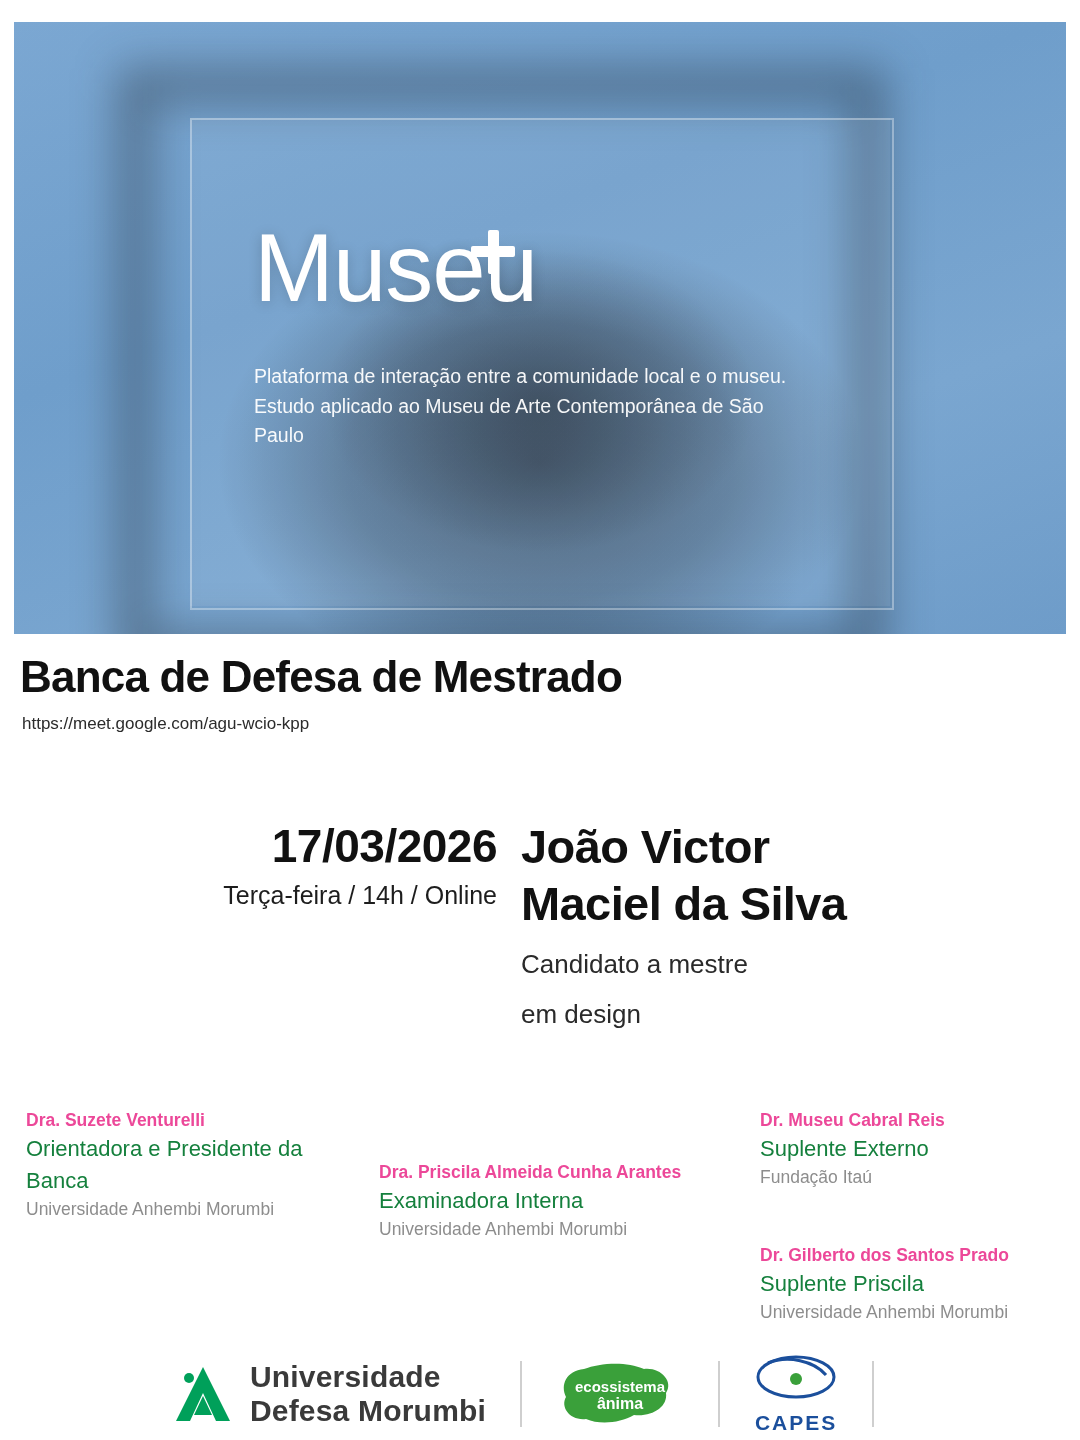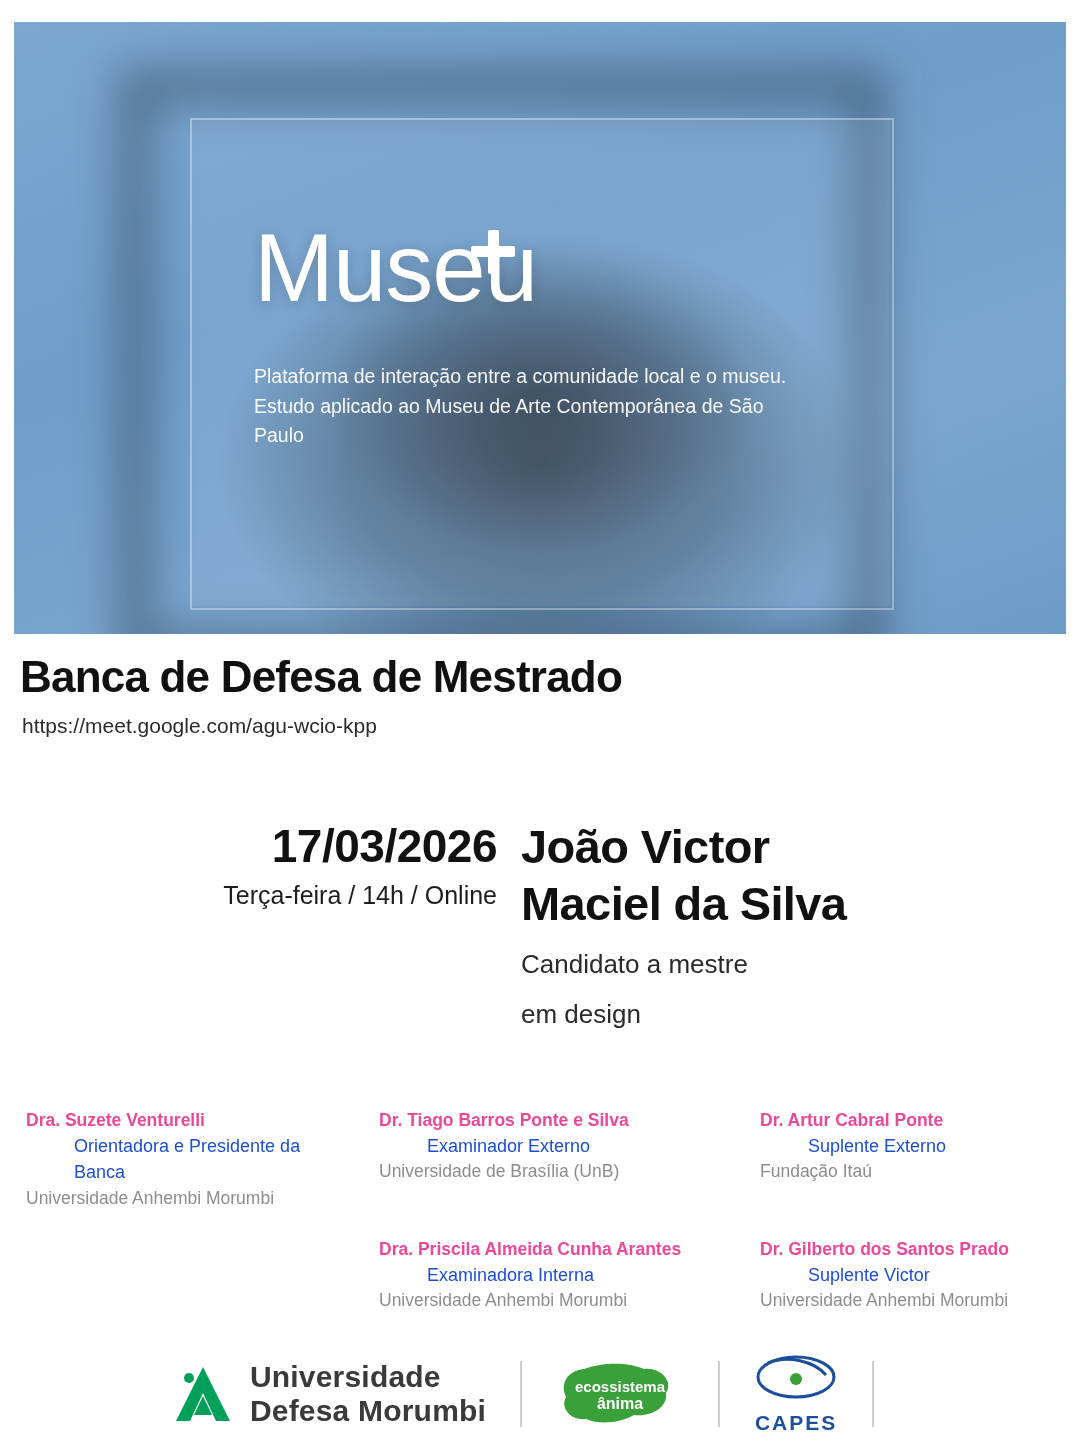--- a/index.html
+++ b/index.html
@@ -122,21 +122,21 @@
     top: 652px;
     font-size: 44px;
     font-weight: bold;
     color: #111111;
     letter-spacing: -0.8px;
   }
   .url {
     position: absolute;
     left: 22px;
     top: 714px;
-    font-size: 21px;
+    font-size: 17px;
     color: #2b2b2b;
   }
 
   
   .date-block {
     position: absolute;
     left: 172px;
     top: 822px;
     width: 325px;
     text-align: right;
@@ -187,24 +187,23 @@
   .col-2 { left: 379px; width: 355px; }
   .col-3 { left: 760px; width: 300px; }
   .member { margin-bottom: 26px; }
   .m-name {
     font-size: 17.5px;
     font-weight: bold;
     color: #ec4899;
     line-height: 1.45;
   }
   .m-role {
-    font-size: 18px;
-    color: #1d4ed8;
+    font-size: 22px;
+    color: #15803d;
     line-height: 1.45;
-    margin-left: 48px;
   }
   .m-inst {
     font-size: 17.5px;
     color: #8d8d8d;
     line-height: 1.45;
   }
   .offset-row2 { margin-top: 52px; }
 
   
   .footer {
@@ -298,41 +297,36 @@
 
   <div class="col col-1">
     <div class="member">
       <div class="m-name">Dra. Suzete Venturelli</div>
       <div class="m-role">Orientadora e Presidente da Banca</div>
       <div class="m-inst">Universidade Anhembi Morumbi</div>
     </div>
   </div>
 
   <div class="col col-2">
-    <div class="member">
-      <div class="m-name">Dr. Tiago Barros Ponte e Silva</div>
-      <div class="m-role">Examinador Externo</div>
-      <div class="m-inst">Universidade de Brasília (UnB)</div>
-    </div>
     <div class="member offset-row2">
       <div class="m-name">Dra. Priscila Almeida Cunha Arantes</div>
       <div class="m-role">Examinadora Interna</div>
       <div class="m-inst">Universidade Anhembi Morumbi</div>
     </div>
   </div>
 
   <div class="col col-3">
     <div class="member">
-      <div class="m-name">Dr. Artur Cabral Ponte</div>
+      <div class="m-name">Dr. Museu Cabral Reis</div>
       <div class="m-role">Suplente Externo</div>
       <div class="m-inst">Fundação Itaú</div>
     </div>
     <div class="member offset-row2">
       <div class="m-name">Dr. Gilberto dos Santos Prado</div>
-      <div class="m-role">Suplente Victor</div>
+      <div class="m-role">Suplente Priscila</div>
       <div class="m-inst">Universidade Anhembi Morumbi</div>
     </div>
   </div>
 
 </div>
 
 <div class="footer">
 
   <div class="uam">
     <span class="uam-mark">

